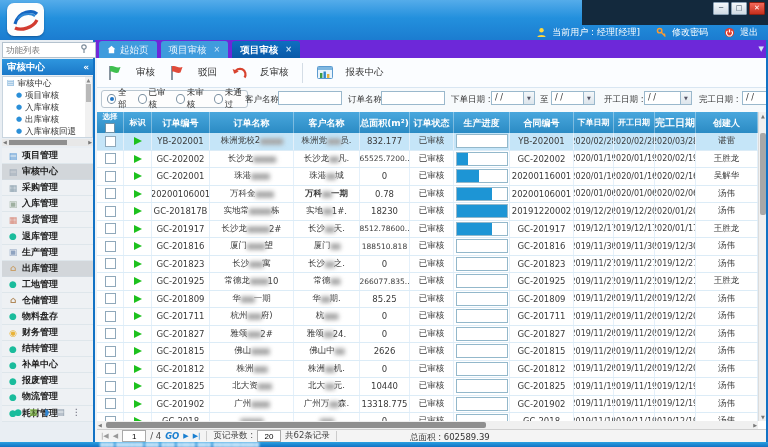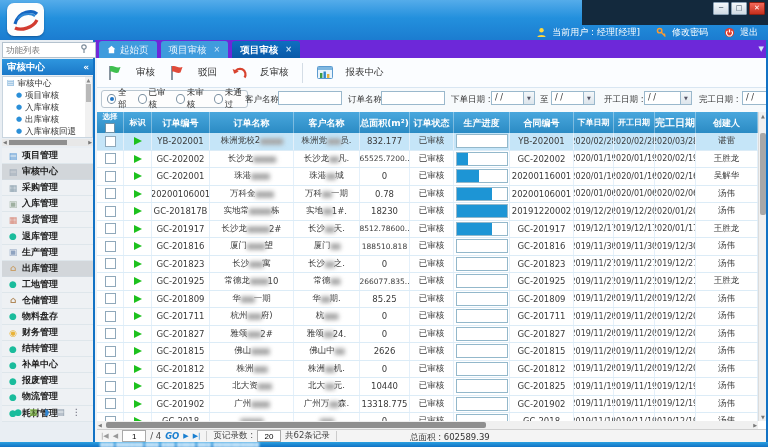--- a/index.html
+++ b/index.html
@@ -516,21 +516,21 @@
           </div>
           <div class="cell" style="width: 28px;">
             <span class="tri"></span>
           </div>
           <div class="cell" style="width: 58px;">20200106001</div>
           <div class="cell" style="width: 84px;">
             <span>万科金</span>
             <span class="blur">▆▆▆▆</span>
             <span></span>
           </div>
-          <div class="cell" style="width: 66px;">
+          <div class="cell" style="width: 66px; font-weight: bold;">
             <span>万科</span>
             <span class="blur">▆▆</span>
             <span>一期</span>
           </div>
           <div class="cell" style="width: 50px;">0.78</div>
           <div class="cell" style="width: 44px;">已审核</div>
           <div class="cell" style="width: 56px;">
             <div class="pbar">
               <div class="fill" style="width: 70%;"></div>
             </div>

